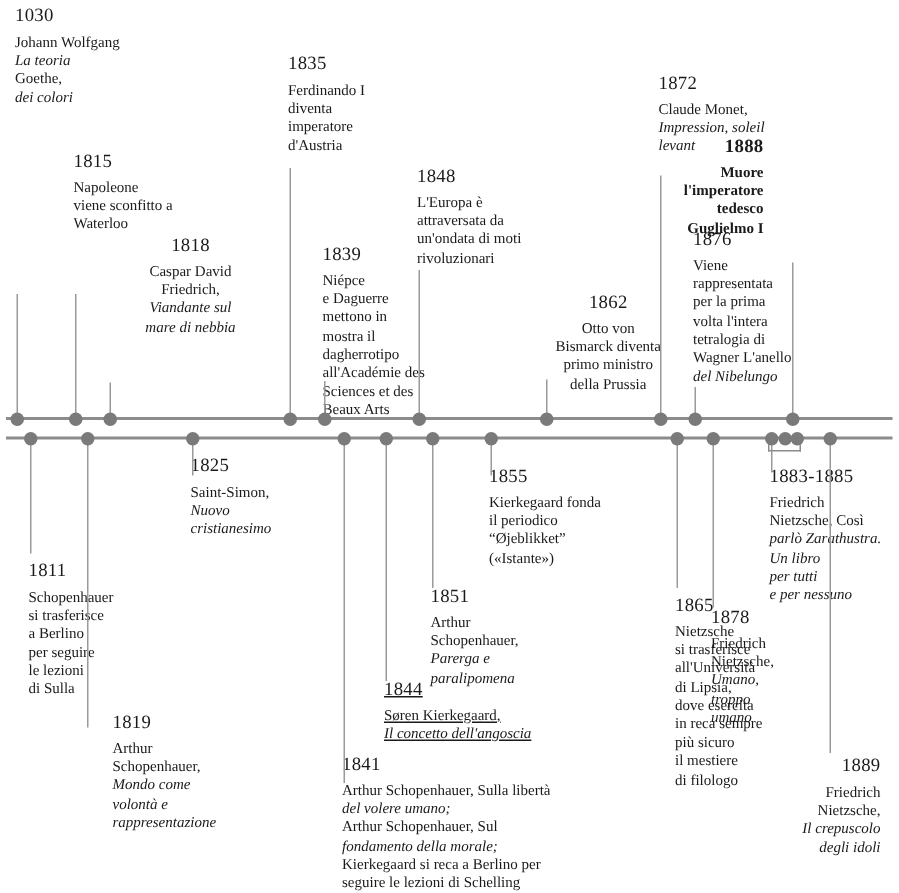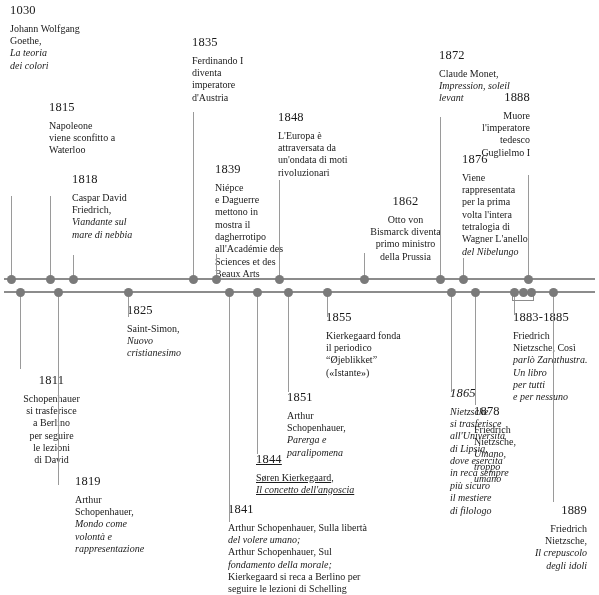--- a/index.html
+++ b/index.html
@@ -127,36 +127,36 @@
   <div class="dot lower" style="left:475px;"></div>
   <div class="dot lower" style="left:514px;"></div>
   <div class="dot lower" style="left:523px;"></div>
   <div class="dot lower" style="left:531px;"></div>
   <div class="dot lower" style="left:553px;"></div>
 
   <div class="entry align-left" style="left:10px; top:3px; width:120px;">
     <div class="year">1030</div>
     <div class="body">
         <div>Johann Wolfgang</div>
+        <div><i>La teoria</i></div>
         <div>Goethe,</div>
-        <div><i>La teoria</i></div>
         <div><i>dei colori</i></div>
       </div>
   </div>
 
   <div class="entry align-left" style="left:49px; top:100px; width:120px;">
     <div class="year">1815</div>
     <div class="body">
         <div>Napoleone</div>
         <div>viene sconfitto a</div>
         <div>Waterloo</div>
       </div>
   </div>
 
-  <div class="entry align-left" style="left:72px; top:172px; width:110px;">
+  <div class="entry align-left" style="left:72px; top:156px; width:110px;text-align:center;">
     <div class="year">1818</div>
     <div class="body">
         <div>Caspar David</div>
         <div>Friedrich,</div>
         <div><i>Viandante sul</i></div>
         <div><i>mare di nebbia</i></div>
       </div>
   </div>
 
   <div class="entry align-left" style="left:192px; top:35px; width:95px;">
@@ -218,39 +218,39 @@
         <div>Viene</div>
         <div>rappresentata</div>
         <div>per la prima</div>
         <div>volta l'intera</div>
         <div>tetralogia di</div>
         <div>Wagner L'anello</div>
         <div><i>del Nibelungo</i></div>
       </div>
   </div>
 
-  <div class="entry align-right" style="left:441px; top:90px; width:89px;">
+  <div class="entry align-right" style="left:420px; top:90px; width:89px;font-weight:bold;">
     <div class="year">1888</div>
     <div class="body">
         <div>Muore</div>
         <div>l'imperatore</div>
         <div>tedesco</div>
         <div>Guglielmo I</div>
       </div>
   </div>
 
-  <div class="entry align-left" style="left:9px; top:373px; width:85px;text-align:center;">
+  <div class="entry align-left" style="left:19px; top:373px; width:85px;">
     <div class="year">1811</div>
     <div class="body">
         <div>Schopenhauer</div>
         <div>si trasferisce</div>
         <div>a Berlino</div>
         <div>per seguire</div>
         <div>le lezioni</div>
-        <div>di David</div>
+        <div>di Sulla</div>
       </div>
   </div>
 
   <div class="entry align-left" style="left:75px; top:474px; width:110px;">
     <div class="year">1819</div>
     <div class="body">
         <div>Arthur</div>
         <div>Schopenhauer,</div>
         <div><i>Mondo come</i></div>
         <div><i>volontà e</i></div>
@@ -300,21 +300,21 @@
   <div class="entry align-left" style="left:326px; top:310px; width:98px;">
     <div class="year">1855</div>
     <div class="body">
         <div>Kierkegaard fonda</div>
         <div>il periodico</div>
         <div>“Øjeblikket”</div>
         <div>(«Istante»)</div>
       </div>
   </div>
 
-  <div class="entry align-left" style="left:450px; top:386px; width:75px;font-style:italic;">
+  <div class="entry align-left" style="left:450px; top:396px; width:75px;">
     <div class="year">1865</div>
     <div class="body">
         <div>Nietzsche</div>
         <div>si trasferisce</div>
         <div>all'Università</div>
         <div>di Lipsia,</div>
         <div>dove esercita</div>
         <div>in reca sempre</div>
         <div>più sicuro</div>
         <div>il mestiere</div>

